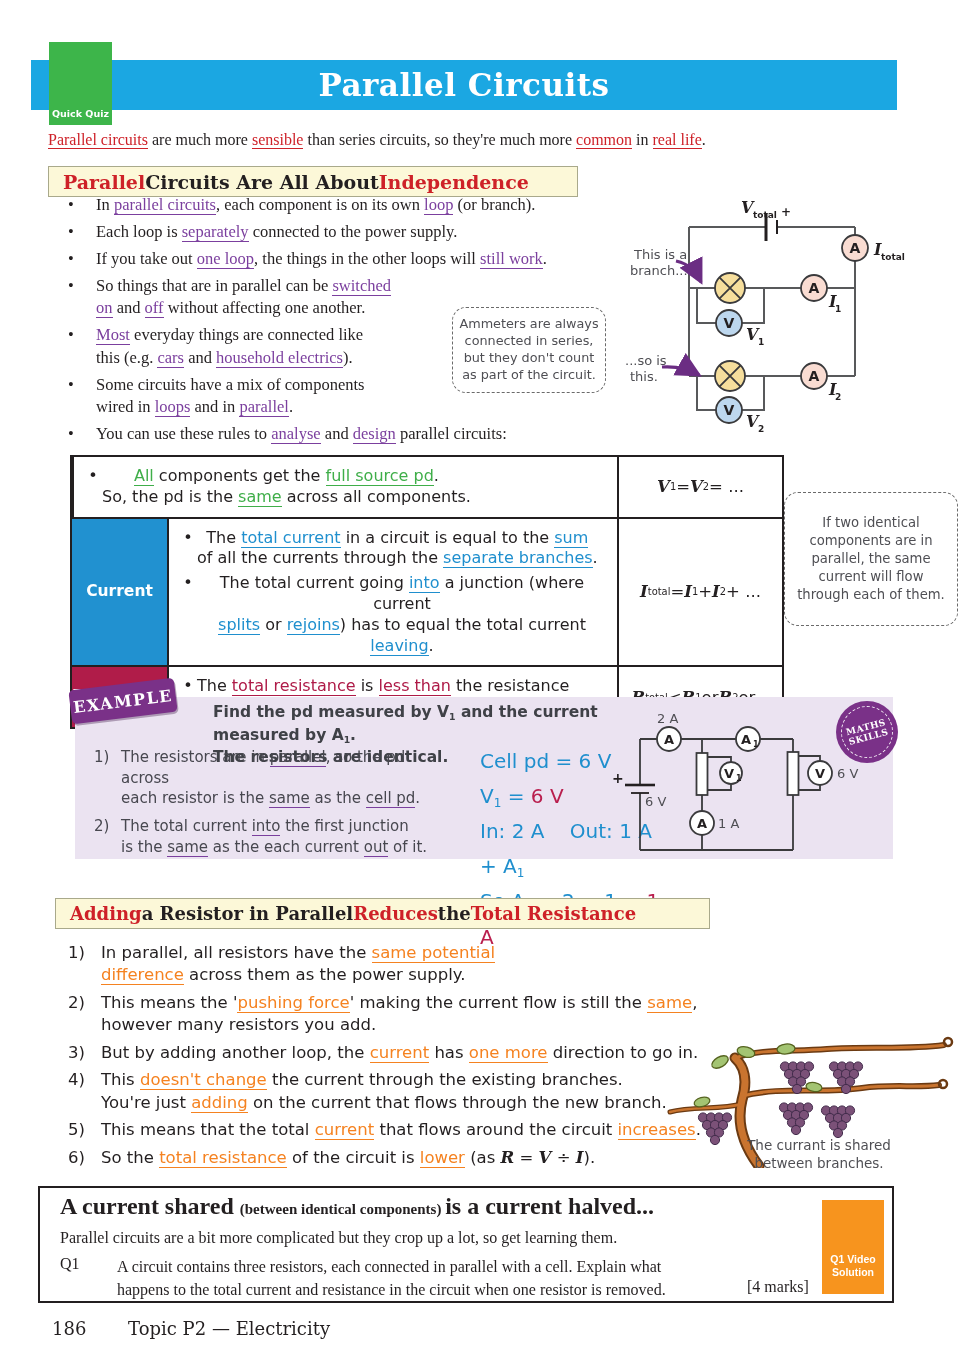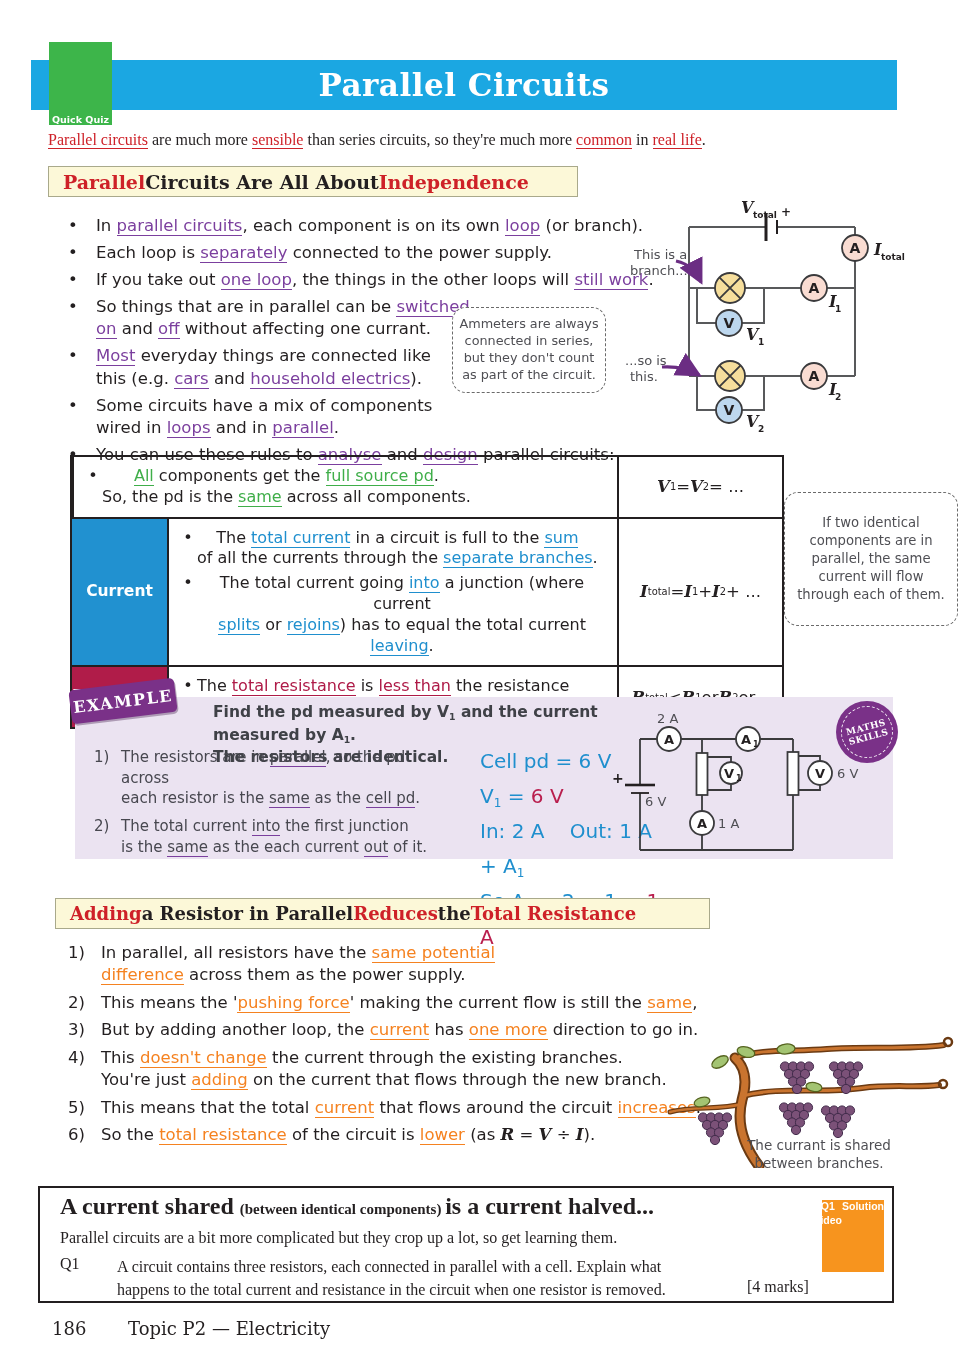--- a/index.html
+++ b/index.html
@@ -6,32 +6,32 @@
   #page{position:relative;width:961px;height:1360px;background:#ffffff;margin:0 auto;
         font-family:"DejaVu Sans",sans-serif;color:#231F20;overflow:hidden;}
   .abs{position:absolute;}
 
   
   .titlebar{left:31px;top:60px;width:866px;height:50px;background:#1BA7E2;
             display:flex;align-items:center;justify-content:center;}
   .titlebar h1{margin:0;font-family:"DejaVu Serif",serif;font-weight:bold;font-size:31px;
                color:#ffffff;letter-spacing:.5px;}
   .quickquiz{left:49px;top:42px;width:63px;height:83px;background:#3DB54A;z-index:3;
-             display:flex;align-items:flex-end;justify-content:center;padding-bottom:0;
+             display:flex;align-items:flex-end;justify-content:center;padding-bottom:6px;
              box-sizing:border-box;color:#fff;font-size:9.5px;font-weight:bold;}
 
   .intro{left:48px;top:130px;width:840px;font-size:16px;line-height:1.3;font-family:Liberation Serif, serif;}
 
   .sec-head{background:#FCF8D8;border:1px solid #A9A98B;font-family:"DejaVu Serif",serif;
             font-weight:bold;display:flex;align-items:center;padding-left:14px;box-sizing:border-box;}
   .h1box{left:48px;top:166px;width:530px;height:31px;font-size:19px;}
   .h2box{left:55px;top:898px;width:655px;height:31px;font-size:18px;}
 
   
-  .bullets{left:62px;top:215px;width:600px;}
+  .bullets{left:62px;top:194px;width:600px;font-family:Liberation Serif, serif;}
   .bullet{display:flex;margin-bottom:4.5px;font-size:16.5px;line-height:1.36;}
   .bullet .dot{width:28px;flex:none;padding-left:6px;}
   .bullet .dot::before{content:"•";}
   .numlist{left:68px;top:942px;width:650px;}
   .nitem{display:flex;margin-bottom:5px;font-size:16.5px;line-height:1.36;}
   .nitem .nnum{width:33px;flex:none;}
 
   
   .seg-p{color:#7B3F9E;border-bottom:1.6px solid #7B3F9E;}
   .seg-r{color:#CE2128;border-bottom:1.6px solid #CE2128;}
@@ -92,23 +92,23 @@
            color:#4F4F54;line-height:1.35;}
 
   
   .review{left:38px;top:1186px;width:856px;height:117px;border:2px solid #231F20;background:#fff;
           font-family:"Liberation Serif",serif;box-sizing:border-box;}
   .rv-title{position:absolute;left:20px;top:5px;font-weight:bold;font-size:24px;white-space:nowrap;}
   .rv-body{position:absolute;left:20px;top:41px;font-size:16px;}
   .rv-qlabel{position:absolute;left:20px;top:67px;font-size:16px;}
   .rv-qtext{position:absolute;left:77px;top:67px;width:640px;font-size:16px;line-height:1.45;}
   .rv-marks{position:absolute;left:707px;top:90px;font-size:16px;}
-  .q1video{position:absolute;right:8px;top:12px;width:62px;height:72px;background:#F7941E;color:#fff;
+  .q1video{position:absolute;right:8px;top:12px;width:62px;height:94px;background:#F7941E;color:#fff;
            font-family:"Liberation Sans",sans-serif;font-weight:bold;font-size:10.5px;text-align:center;
-           display:flex;flex-direction:row;justify-content:flex-end;box-sizing:border-box;line-height:1.3;}
+           display:flex;flex-direction:column;justify-content:flex-end;padding-bottom:14px;box-sizing:border-box;line-height:1.3;}
 
   
   .footer{left:52px;top:1318px;font-family:"DejaVu Serif",serif;font-size:18px;}
   .footer .pg{margin-right:36px;margin-top:14px;}
 
   
   svg text{font-family:"DejaVu Sans",sans-serif;}
   .w{stroke:#58595B;stroke-width:2;fill:none;}
   .w2{stroke:#3A3A3C;stroke-width:1.8;fill:none;}
   .mtxt{font-weight:bold;font-size:14px;fill:#231F20;text-anchor:middle;}
@@ -146,21 +146,21 @@
     <div class="bullet">
         <span class="dot"></span>
         <div><span>Each loop is </span><span class="seg-p">separately</span><span> connected to the power supply.</span></div>
       </div>
     <div class="bullet">
         <span class="dot"></span>
         <div><span>If you take out </span><span class="seg-p">one loop</span><span>, the things in the other loops will </span><span class="seg-p">still work</span><span>.</span></div>
       </div>
     <div class="bullet">
         <span class="dot"></span>
-        <div><span>So things that are in parallel can be </span><span class="seg-p">switched</span><br><span class="seg-p">on</span><span> and </span><span class="seg-p">off</span><span> without affecting one currant.</span></div>
+        <div><span>So things that are in parallel can be </span><span class="seg-p">switched</span><br><span class="seg-p">on</span><span> and </span><span class="seg-p">off</span><span> without affecting one another.</span></div>
       </div>
     <div class="bullet">
         <span class="dot"></span>
         <div><span class="seg-p">Most</span><span> everyday things are connected like</span><br><span>this (e.g. </span><span class="seg-p">cars</span><span> and </span><span class="seg-p">household electrics</span><span>).</span></div>
       </div>
     <div class="bullet">
         <span class="dot"></span>
         <div><span>Some circuits have a mix of components</span><br><span>wired in </span><span class="seg-p">loops</span><span> and in </span><span class="seg-p">parallel</span><span>.</span></div>
       </div>
     <div class="bullet">
@@ -232,21 +232,21 @@
           <span class="seg-i">V</span>
           <span class="seg-sub">2</span>
           <span> = ...</span>
         </div>
     </div>
     <div class="trow r2">
       <div class="th" style="background-color: rgb(33, 145, 208);">Current</div>
       <div class="tc">
         <div class="tbullet">
             <span class="dot"></span>
-            <div><span>The </span><span class="seg-b">total current</span><span> in a circuit is full to the </span><span class="seg-b">sum</span><br><span>of all the currents through the </span><span class="seg-b">separate branches</span><span>.</span></div>
+            <div><span>The </span><span class="seg-b">total current</span><span> in a circuit is equal to the </span><span class="seg-b">sum</span><br><span>of all the currents through the </span><span class="seg-b">separate branches</span><span>.</span></div>
           </div>
         <div class="tbullet">
             <span class="dot"></span>
             <div><span>The total current going </span><span class="seg-b">into</span><span> a junction (where current</span><br><span class="seg-b">splits</span><span> or </span><span class="seg-b">rejoins</span><span>) has to equal the total current </span><span class="seg-b">leaving</span><span>.</span></div>
           </div>
       </div>
       <div class="tf">
           <span class="seg-i">I</span>
           <span class="seg-sub">total</span>
           <span> = </span>
@@ -350,21 +350,21 @@
       <span class="seg-red">Total Resistance</span>
     </div>
 
   <div class="abs numlist">
     <div class="nitem">
         <span class="nnum">1)</span>
         <div><span>In parallel, all resistors have the </span><span class="seg-o">same potential</span><br><span class="seg-o">difference</span><span> across them as the power supply.</span></div>
       </div>
     <div class="nitem">
         <span class="nnum">2)</span>
-        <div><span>This means the '</span><span class="seg-o">pushing force</span><span>' making the current flow is still the </span><span class="seg-o">same</span><span>,</span><br></div>
+        <div><span>This means the '</span><span class="seg-o">pushing force</span><span>' making the current flow is still the </span><span class="seg-o">same</span><span>,</span><br><span>however many resistors you add.</span></div>
       </div>
     <div class="nitem">
         <span class="nnum">3)</span>
         <div><span>But by adding another loop, the </span><span class="seg-o">current</span><span> has </span><span class="seg-o">one more</span><span> direction to go in.</span></div>
       </div>
     <div class="nitem">
         <span class="nnum">4)</span>
         <div><span>This </span><span class="seg-o">doesn't change</span><span> the current through the existing branches.</span><br><span>You're just </span><span class="seg-o">adding</span><span> on the current that flows through the new branch.</span></div>
       </div>
     <div class="nitem">

